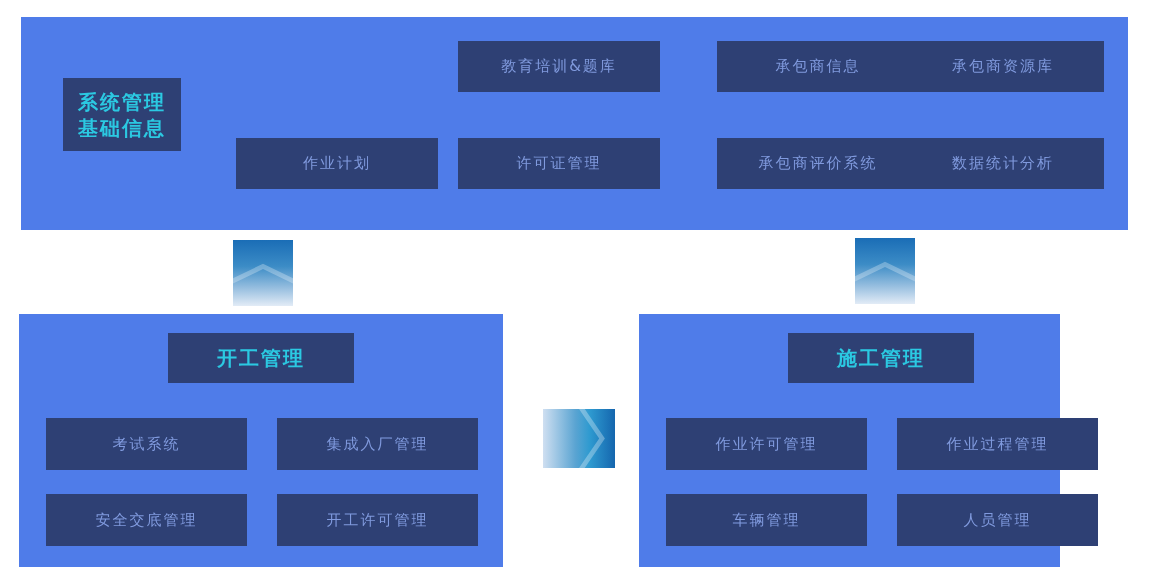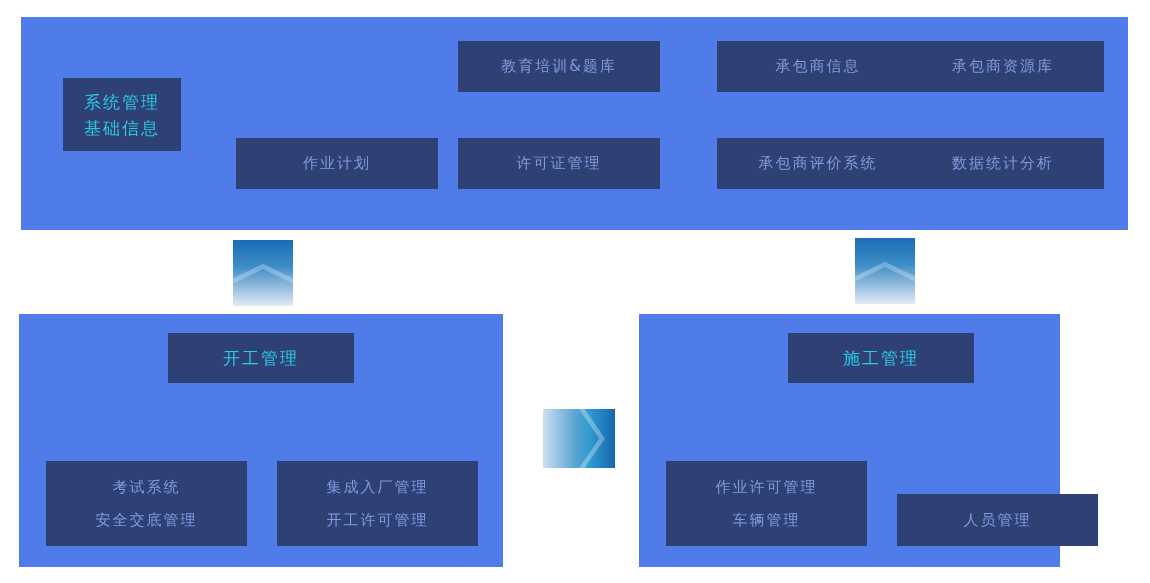--- a/index.html
+++ b/index.html
@@ -22,34 +22,34 @@
   .sec-top{left:21px;top:17px;width:1107px;height:213px;}
   .sec-bl{left:19px;top:314px;width:484px;height:253px;}
   .sec-br{left:639px;top:314px;width:421px;height:253px;}
 
   .box{
     position:absolute;background:var(--box-bg);
     display:flex;align-items:center;justify-content:center;
     color:var(--box-text);font-size:15px;letter-spacing:2px;
     text-align:center;
   }
-  .box.accent{color:var(--accent);font-weight:normal;font-size:17px;}
+  .box.accent{color:var(--accent);font-weight:bold;font-size:20px;}
 
   
   .sys-label{left:42px;top:61px;width:118px;height:73px;flex-direction:column;line-height:26px;font-size:15px;}
   .t-r1{top:24px;height:51px;}
   .t-r2{top:121px;height:51px;}
   .t-c1{left:215px;width:202px;}
   .t-c2{left:437px;width:202px;}
   .t-c3{left:659px;width:202px;margin-left:37px;}
   .t-c4{left:881px;width:202px;}
 
   
   .hdr{left:149px;top:19px;width:186px;height:50px;}
-  .b-r1{top:104px;height:52px;margin-top:43px;}
+  .b-r1{top:104px;height:52px;}
   .b-r2{top:180px;height:52px;}
   .b-c1{left:27px;width:201px;}
   .b-c2{left:258px;width:201px;}
 
   
   .connector{position:absolute;}
   .conn-v{
     width:60px;height:66px;
     background:linear-gradient(180deg,#1a6db6 0%,#3c8cc6 40%,#8fbadd 70%,#e2ebf6 100%);
   }
@@ -104,17 +104,18 @@
     <div class="box accent hdr">开工管理</div>
     <div class="box b-r1 b-c1">考试系统</div>
     <div class="box b-r1 b-c2">集成入厂管理</div>
     <div class="box b-r2 b-c1">安全交底管理</div>
     <div class="box b-r2 b-c2">开工许可管理</div>
   </div>
 
   <div class="section sec-br">
     <div class="box accent hdr">施工管理</div>
     <div class="box b-r1 b-c1">作业许可管理</div>
+    <div class="box b-r1 b-c2">作业过程管理</div>
     <div class="box b-r2 b-c1">车辆管理</div>
     <div class="box b-r2 b-c2">人员管理</div>
   </div>
 
 </div>
 
 </body></html>

